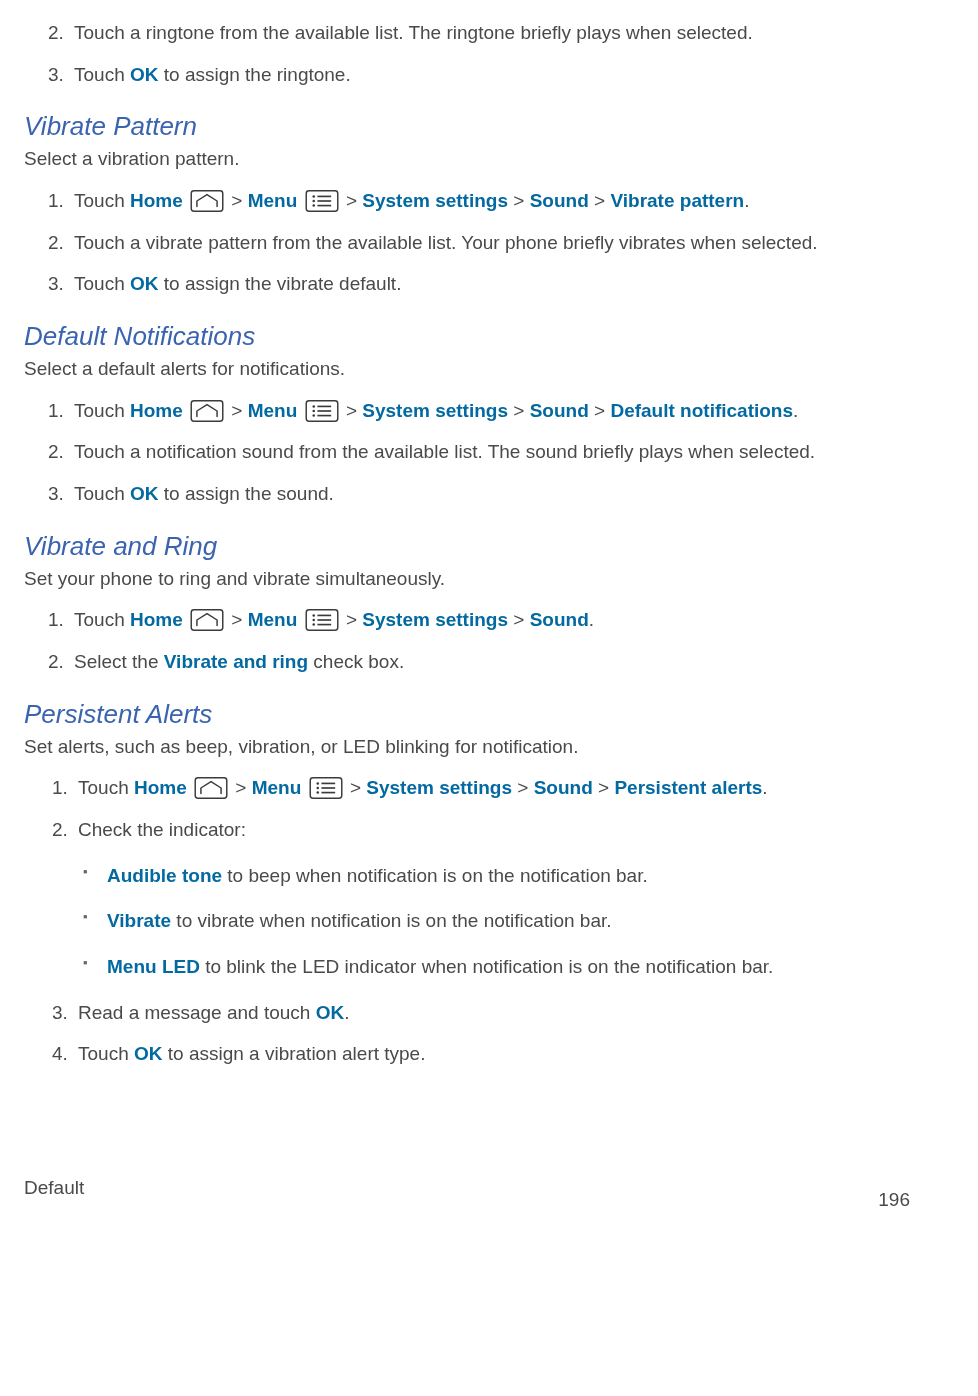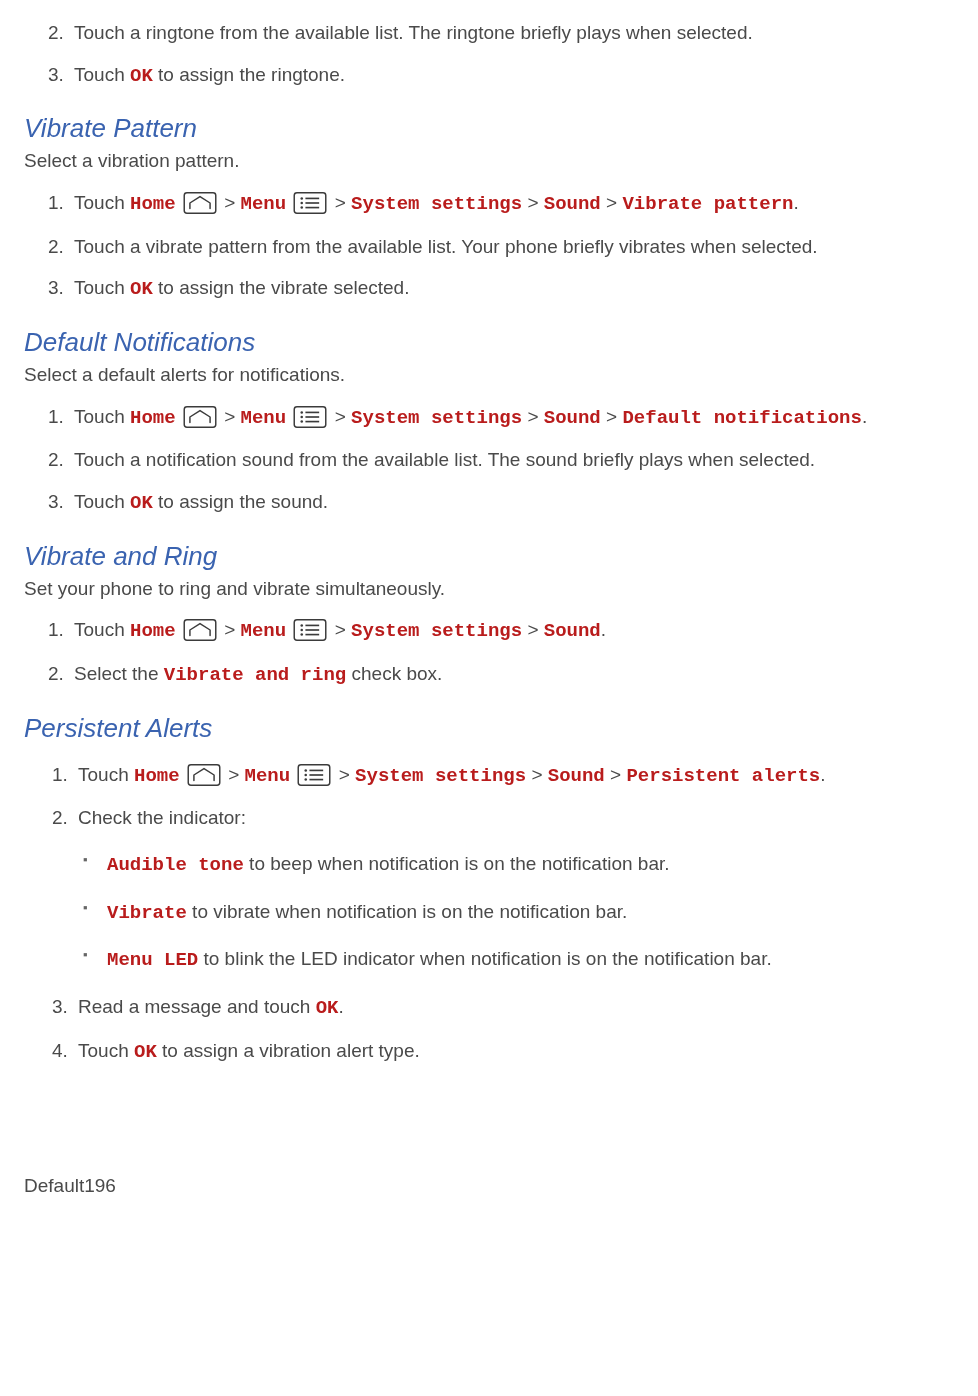--- a/index.html
+++ b/index.html
@@ -49,38 +49,38 @@
     margin: 20px 0;
   }
   ul.bulleted > li::before {
     content: "▪";
     position: absolute;
     left: -24px;
     top: 0;
     font-size: 13px;
     color: #666;
   }
-  .b { font-weight: bold; color: #b91c1c; font-family: Liberation Mono, monospace; }
+  .b { font-weight: bold; color: #0369a1; }
   .icon {
     display: inline-block;
     width: 34px;
     height: 22px;
     vertical-align: -5px;
     line-height: 0;
     margin: 0 2px;
   }
   .icon svg { width: 100%; height: 100%; }
   .footer {
     margin-top: 108px;
     display: flex;
     font-size: 19px;
     color: #4a4a4a;
   }
   .footer .left { flex: 0 0 auto; }
-  .footer .center { flex: 1; text-align: left; padding-right: 40px; }
+  .footer .center { flex: 1; text-align: right; padding-right: 40px; margin-top: 12px; }
 </style>
 </head>
 <body>
 
 <div class="content" id="root">
     <ol class="numbered">
       <li><span class="num">2.</span><span>Touch a ringtone from the available list. The ringtone briefly plays when selected.</span></li>
       <li><span class="num">3.</span><span>Touch </span><span class="b">OK</span><span> to assign the ringtone.</span></li>
     </ol>
     <h2 class="section-heading">Vibrate Pattern</h2>
@@ -92,21 +92,21 @@
           </svg></span><span> &gt; </span><span class="b">Menu</span><span> </span><span class="icon"><svg viewBox="0 0 36 24">
             <rect x="0.8" y="0.8" width="34.4" height="22.4" rx="3" ry="3" fill="#fff" stroke="#3b3b3b" stroke-width="1.6"></rect>
             <circle cx="9" cy="7" r="1.4" fill="#3b3b3b"></circle>
             <line x1="13" y1="7" x2="28" y2="7" stroke="#3b3b3b" stroke-width="1.8"></line>
             <circle cx="9" cy="12" r="1.4" fill="#3b3b3b"></circle>
             <line x1="13" y1="12" x2="28" y2="12" stroke="#3b3b3b" stroke-width="1.8"></line>
             <circle cx="9" cy="17" r="1.4" fill="#3b3b3b"></circle>
             <line x1="13" y1="17" x2="28" y2="17" stroke="#3b3b3b" stroke-width="1.8"></line>
           </svg></span><span> &gt; </span><span class="b">System settings</span><span> &gt; </span><span class="b">Sound</span><span> &gt; </span><span class="b">Vibrate pattern</span><span>.</span></li>
       <li><span class="num">2.</span><span>Touch a vibrate pattern from the available list. Your phone briefly vibrates when selected.</span></li>
-      <li><span class="num">3.</span><span>Touch </span><span class="b">OK</span><span> to assign the vibrate selected.</span></li>
+      <li><span class="num">3.</span><span>Touch </span><span class="b">OK</span><span> to assign the vibrate default.</span></li>
     </ol>
     <h2 class="section-heading">Default Notifications</h2>
     <p class="intro">Select a default alerts for notifications.</p>
     <ol class="numbered">
       <li><span class="num">1.</span><span>Touch </span><span class="b">Home</span><span> </span><span class="icon"><svg viewBox="0 0 36 24">
             <rect x="0.8" y="0.8" width="34.4" height="22.4" rx="3" ry="3" fill="#fff" stroke="#3b3b3b" stroke-width="1.6"></rect>
             <path d="M7 18 L7 12 L18 5 L29 12 L29 18" fill="none" stroke="#3b3b3b" stroke-width="1.6" stroke-linejoin="round" stroke-linecap="round"></path>
           </svg></span><span> &gt; </span><span class="b">Menu</span><span> </span><span class="icon"><svg viewBox="0 0 36 24">
             <rect x="0.8" y="0.8" width="34.4" height="22.4" rx="3" ry="3" fill="#fff" stroke="#3b3b3b" stroke-width="1.6"></rect>
             <circle cx="9" cy="7" r="1.4" fill="#3b3b3b"></circle>
@@ -130,20 +130,21 @@
             <circle cx="9" cy="7" r="1.4" fill="#3b3b3b"></circle>
             <line x1="13" y1="7" x2="28" y2="7" stroke="#3b3b3b" stroke-width="1.8"></line>
             <circle cx="9" cy="12" r="1.4" fill="#3b3b3b"></circle>
             <line x1="13" y1="12" x2="28" y2="12" stroke="#3b3b3b" stroke-width="1.8"></line>
             <circle cx="9" cy="17" r="1.4" fill="#3b3b3b"></circle>
             <line x1="13" y1="17" x2="28" y2="17" stroke="#3b3b3b" stroke-width="1.8"></line>
           </svg></span><span> &gt; </span><span class="b">System settings</span><span> &gt; </span><span class="b">Sound</span><span>.</span></li>
       <li><span class="num">2.</span><span>Select the </span><span class="b">Vibrate and ring</span><span> check box.</span></li>
     </ol>
     <h2 class="section-heading">Persistent Alerts</h2>
+    <p class="intro">Set alerts, such as beep, vibration, or LED blinking for notification.</p>
     <ol class="numbered" style="padding-left:54px;">
       <li><span class="num">1.</span><span>Touch </span><span class="b">Home</span><span> </span><span class="icon"><svg viewBox="0 0 36 24">
             <rect x="0.8" y="0.8" width="34.4" height="22.4" rx="3" ry="3" fill="#fff" stroke="#3b3b3b" stroke-width="1.6"></rect>
             <path d="M7 18 L7 12 L18 5 L29 12 L29 18" fill="none" stroke="#3b3b3b" stroke-width="1.6" stroke-linejoin="round" stroke-linecap="round"></path>
           </svg></span><span> &gt; </span><span class="b">Menu</span><span> </span><span class="icon"><svg viewBox="0 0 36 24">
             <rect x="0.8" y="0.8" width="34.4" height="22.4" rx="3" ry="3" fill="#fff" stroke="#3b3b3b" stroke-width="1.6"></rect>
             <circle cx="9" cy="7" r="1.4" fill="#3b3b3b"></circle>
             <line x1="13" y1="7" x2="28" y2="7" stroke="#3b3b3b" stroke-width="1.8"></line>
             <circle cx="9" cy="12" r="1.4" fill="#3b3b3b"></circle>
             <line x1="13" y1="12" x2="28" y2="12" stroke="#3b3b3b" stroke-width="1.8"></line>

